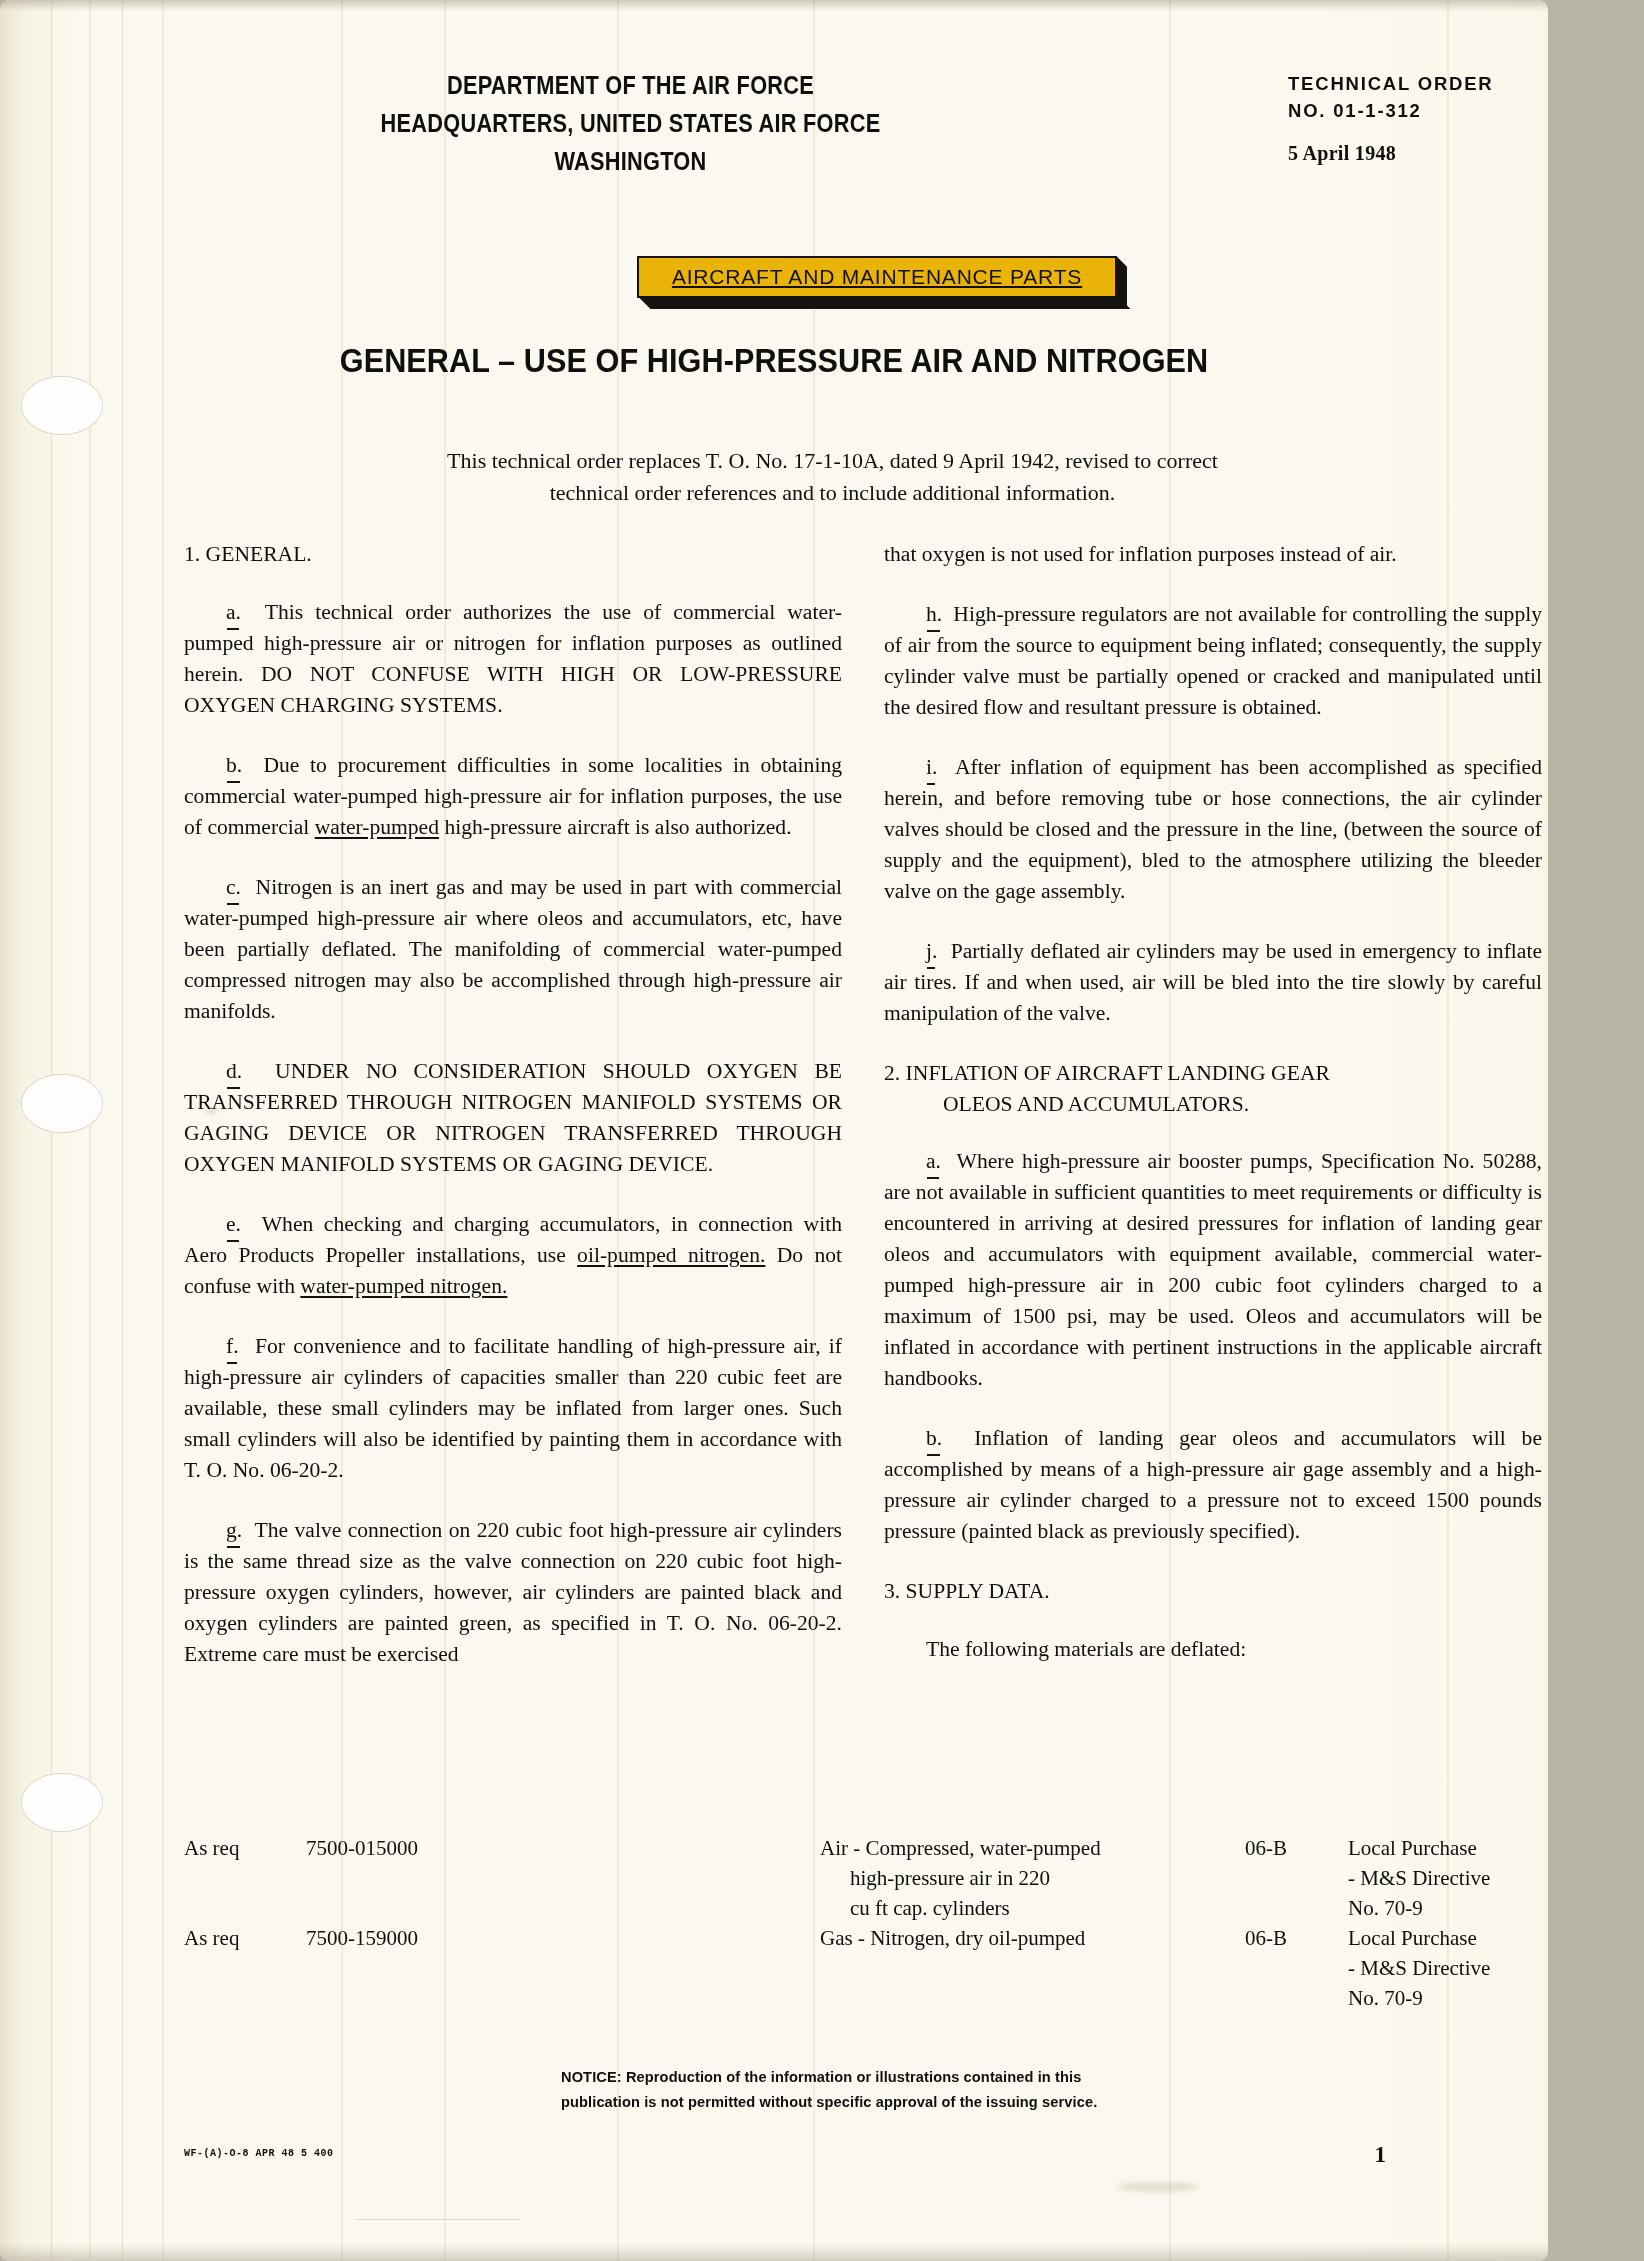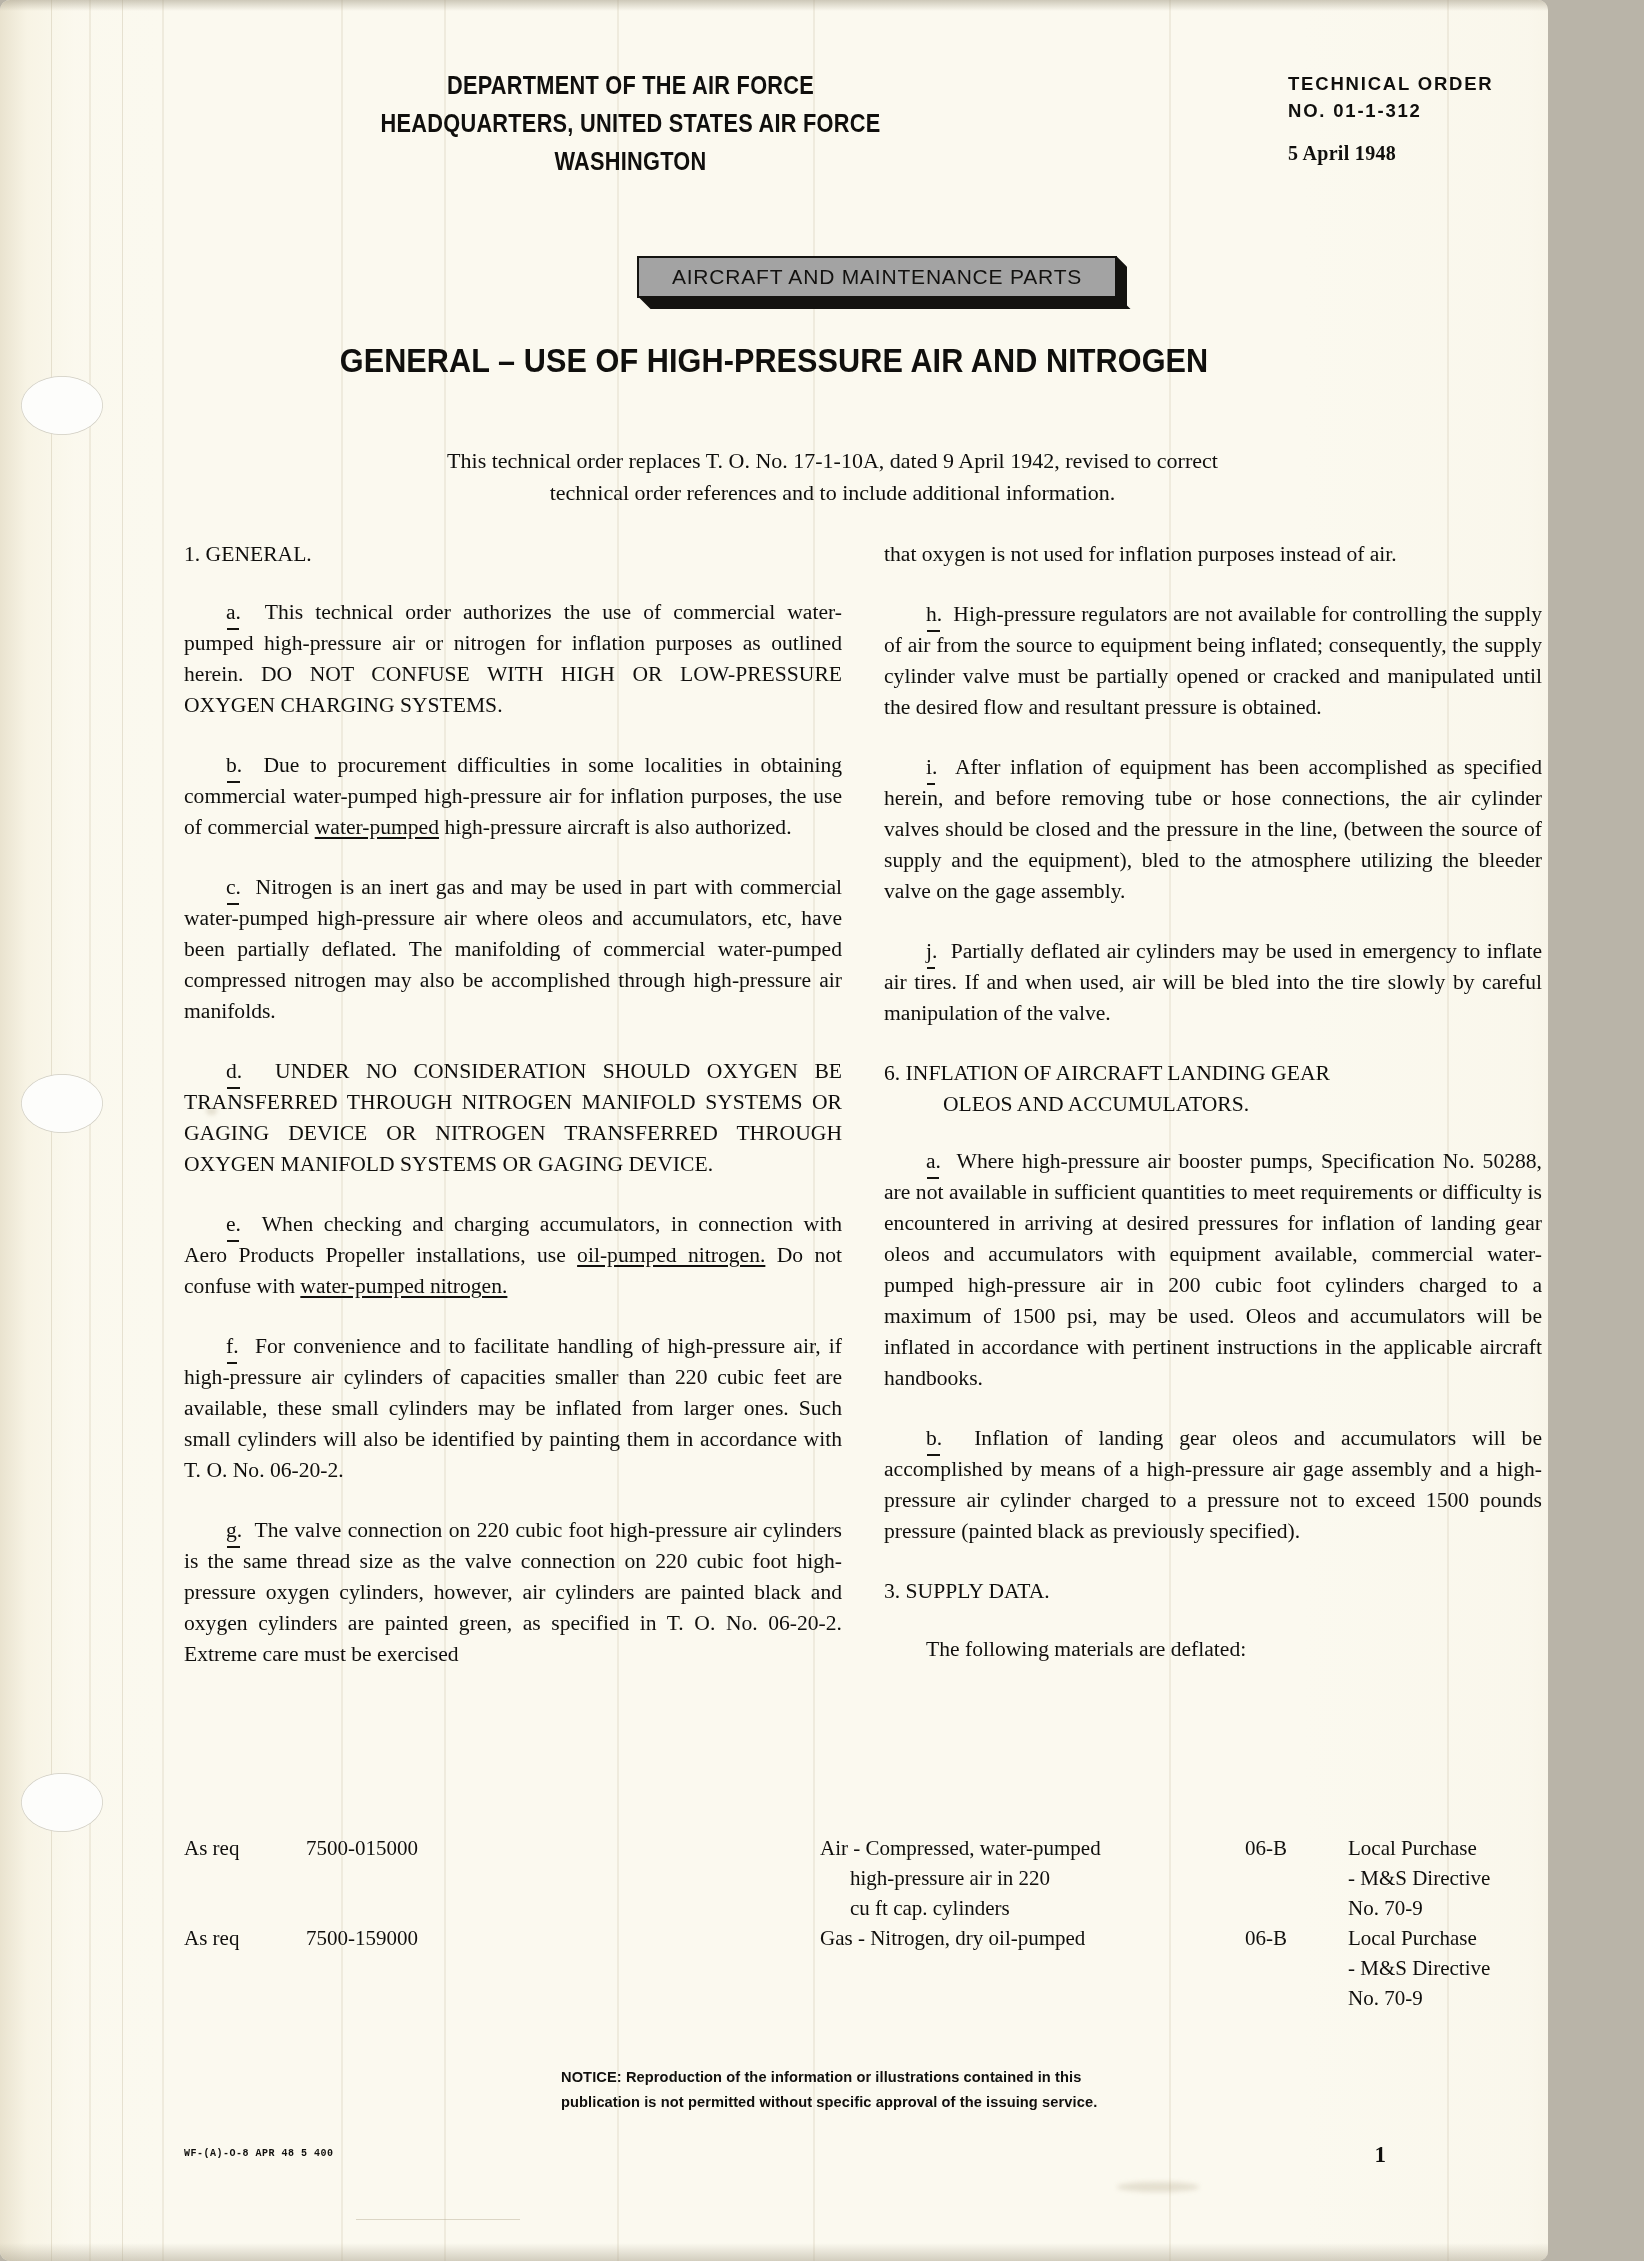--- a/index.html
+++ b/index.html
@@ -120,23 +120,23 @@
   .banner-wrap {
     position: absolute;
     left: 637px;
     top: 256px;
     width: 480px;
   }
   .banner {
     position: relative;
     border: 2.7px solid #141310;
     height: 42px;
-    background: #a3a3a3;
+    background: #eab308;
     box-sizing: border-box;
-    display: flex; align-items: center; justify-content: center;
+    display: flex; align-items: center; justify-content: center; text-decoration: underline;
   }
   .banner-text {
     font-family: "Liberation Sans", sans-serif;
     font-size: 21px;
     letter-spacing: 0.8px;
     color: #131210;
     white-space: nowrap;
   }
   .banner-shadow-r {
     position: absolute;
@@ -352,21 +352,21 @@
     <div class="col col-right">
 
       <p class="para cont">that oxygen is not used for inflation purposes instead of air.</p>
 
       <p class="para"><span class="lbl">h.</span>&nbsp; <span>High-pressure regulators are not available for controlling the supply of air from the source to equipment being inflated; consequently, the supply cylinder valve must be partially opened or cracked and manipulated until the desired flow and resultant pressure is obtained.</span></p>
 
       <p class="para"><span class="lbl">i.</span>&nbsp; <span>After inflation of equipment has been accomplished as specified herein, and before removing tube or hose connections, the air cylinder valves should be closed and the pressure in the line, (between the source of supply and the equipment), bled to the atmosphere utilizing the bleeder valve on the gage assembly.</span></p>
 
       <p class="para"><span class="lbl">j.</span>&nbsp; <span>Partially deflated air cylinders may be used in emergency to inflate air tires.  If and when used, air will be bled into the tire slowly by careful manipulation of the valve.</span></p>
 
-      <p class="heading2"><span>6.  INFLATION OF AIRCRAFT LANDING GEAR</span><span class="sub">OLEOS AND ACCUMULATORS.</span></p>
+      <p class="heading2"><span>2.  INFLATION OF AIRCRAFT LANDING GEAR</span><span class="sub">OLEOS AND ACCUMULATORS.</span></p>
 
       <p class="para"><span class="lbl">a.</span>&nbsp; <span>Where high-pressure air booster pumps, Specification No. 50288, are not available in sufficient quantities to meet requirements or difficulty is encountered in arriving at desired pressures for inflation of landing gear oleos and accumulators with equipment available, commercial water-pumped high-pressure air in 200 cubic foot cylinders charged to a maximum of 1500 psi, may be used. Oleos and accumulators will be inflated in accordance with pertinent instructions in the applicable aircraft handbooks.</span></p>
 
       <p class="para"><span class="lbl">b.</span>&nbsp; <span>Inflation of landing gear oleos and accumulators will be accomplished by means of a high-pressure air gage assembly and a high-pressure air cylinder charged to a pressure not to exceed 1500 pounds pressure (painted black as previously specified).</span></p>
 
       <p class="heading">3.  SUPPLY DATA.</p>
 
       <p class="para cont" style="text-indent:42px;">The following materials are deflated:</p>
 
     </div>

